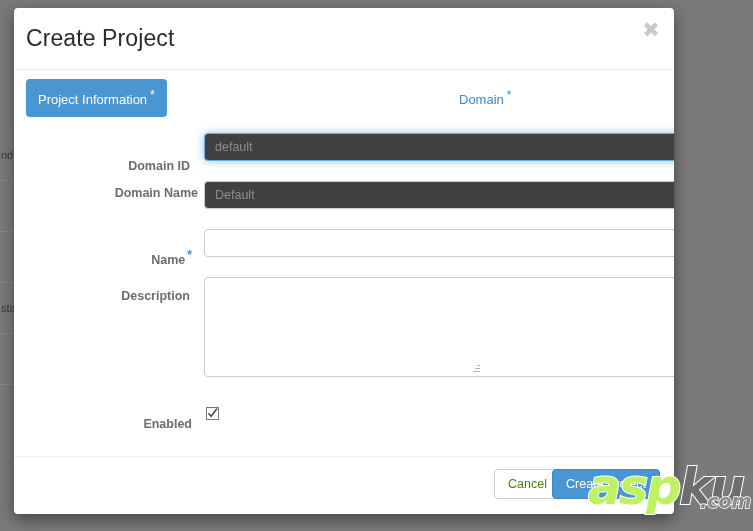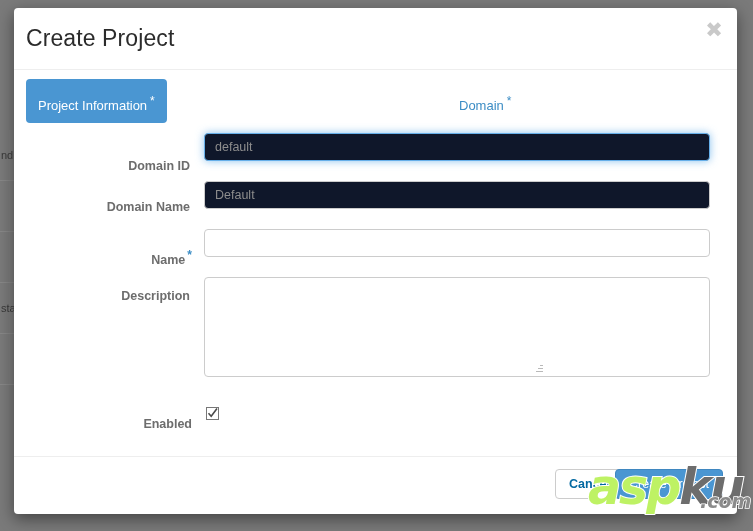--- a/index.html
+++ b/index.html
@@ -51,21 +51,21 @@
     left: 9px; top: 0;
     width: 21px; height: 100%;
     background: rgba(255,255,255,.03);
   }
 
   
   .modal {
     position: absolute;
     left: 14px;
     top: 8px;
-    width: 723px;
+    width: 660px;
     height: 506px;
     background: #ffffff;
     border-radius: 4px;
     box-shadow: 0 5px 16px rgba(0,0,0,.45);
     overflow: hidden;
   }
 
   .modal-header {
     position: relative;
     height: 62px;
@@ -104,21 +104,21 @@
     width: 100%;
     height: 46px;
   }
   .tab {
     position: absolute;
     top: 0;
     font-size: 13px;
     color: #3c8dc5;
     cursor: pointer;
     white-space: nowrap;
-    padding: 15px 12px 10px 12px;
+    padding: 9px 12px 10px 12px;
     border-radius: 4px;
     box-sizing: border-box;
   }
   .tab.active {
     background: #4a96d2;
     color: #ffffff;
   }
   .tab .req {
     color: #ffffff;
     font-size: 12px;
@@ -169,21 +169,21 @@
     font-size: 12.5px;
     color: #9a9a9a;
     border: 1px solid #cccccc;
     border-radius: 4px;
     background: #ffffff;
     padding: 6px 10px;
     outline: none;
     width: 506px;
   }
   .field.disabled {
-    background: #0f172a;
+    background: #404040;
     color: #8d8d8d;
     cursor: not-allowed;
   }
   .field.focused {
     border-color: #66afe9;
     box-shadow: 0 0 8px rgba(102,175,233,.75);
   }
   .field.textarea {
     height: 100px;
     resize: none;
@@ -205,21 +205,21 @@
   .resize-grip i.a { bottom: 0; width: 7px; height: 1px; }
   .resize-grip i.b { bottom: 3px; width: 5px; height: 1px; }
   .resize-grip i.c { bottom: 6px; width: 3px; height: 1px; }
 
   
   #row-domain-id  { top: 0; }
   #row-domain-id .form-label { top: 21px; }
   #row-domain-id .field { top: 0; }
 
   #row-domain-name { top: 48px; }
-  #row-domain-name .form-label { top: 14px; }
+  #row-domain-name .form-label { top: 0; padding-left: 8px; }
   #row-domain-name .field { top: 0; }
 
   #row-name { top: 96px; }
   #row-name .form-label { top: 19px; }
   #row-name .field { top: 0; }
 
   #row-description { top: 144px; }
   #row-description .form-label { top: 7px; }
   #row-description .field { top: 0; }
 
@@ -254,22 +254,21 @@
     font-size: 12.5px;
     border-radius: 4px;
     cursor: pointer;
     padding: 7px 13px;
     white-space: nowrap;
   }
   .btn-cancel {
     right: 113px;
     background: #ffffff;
     border: 1px solid #cccccc;
-    color: #0369a1;
-    font-weight: bold;
+    color: #4d7c0f;
   }
   .btn-primary {
     right: 14px;
     background: #4a96d2;
     border: 1px solid #3f87c0;
     color: #ffffff;
   }
 
   
   .watermark {

